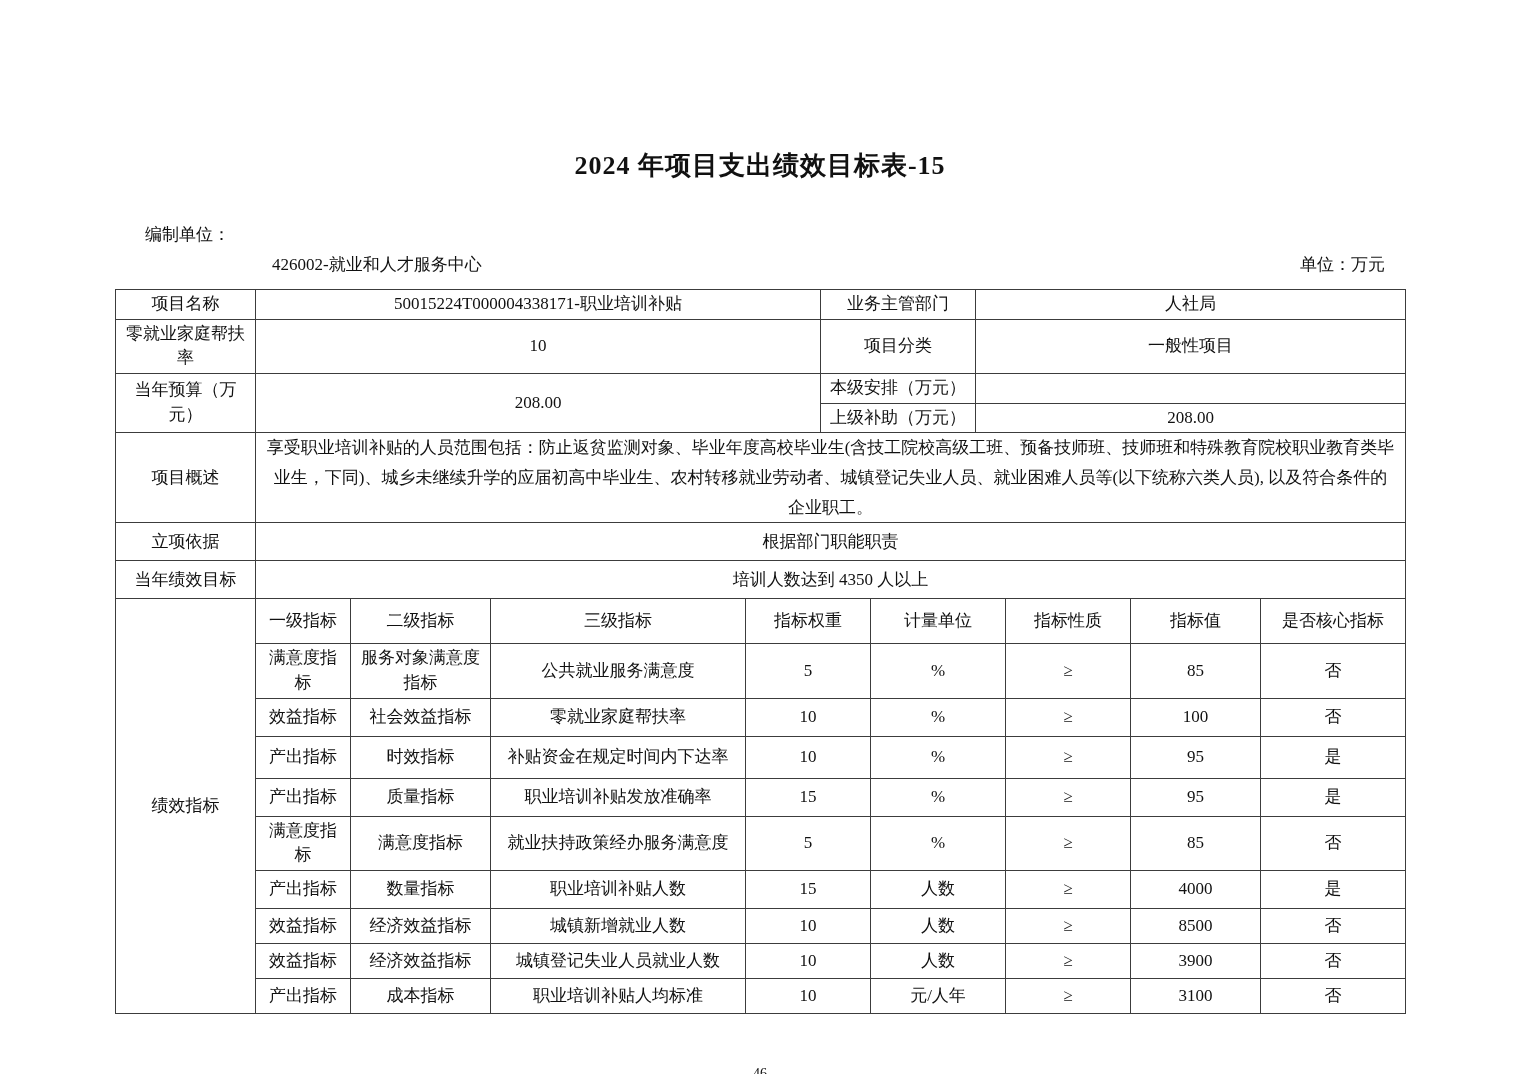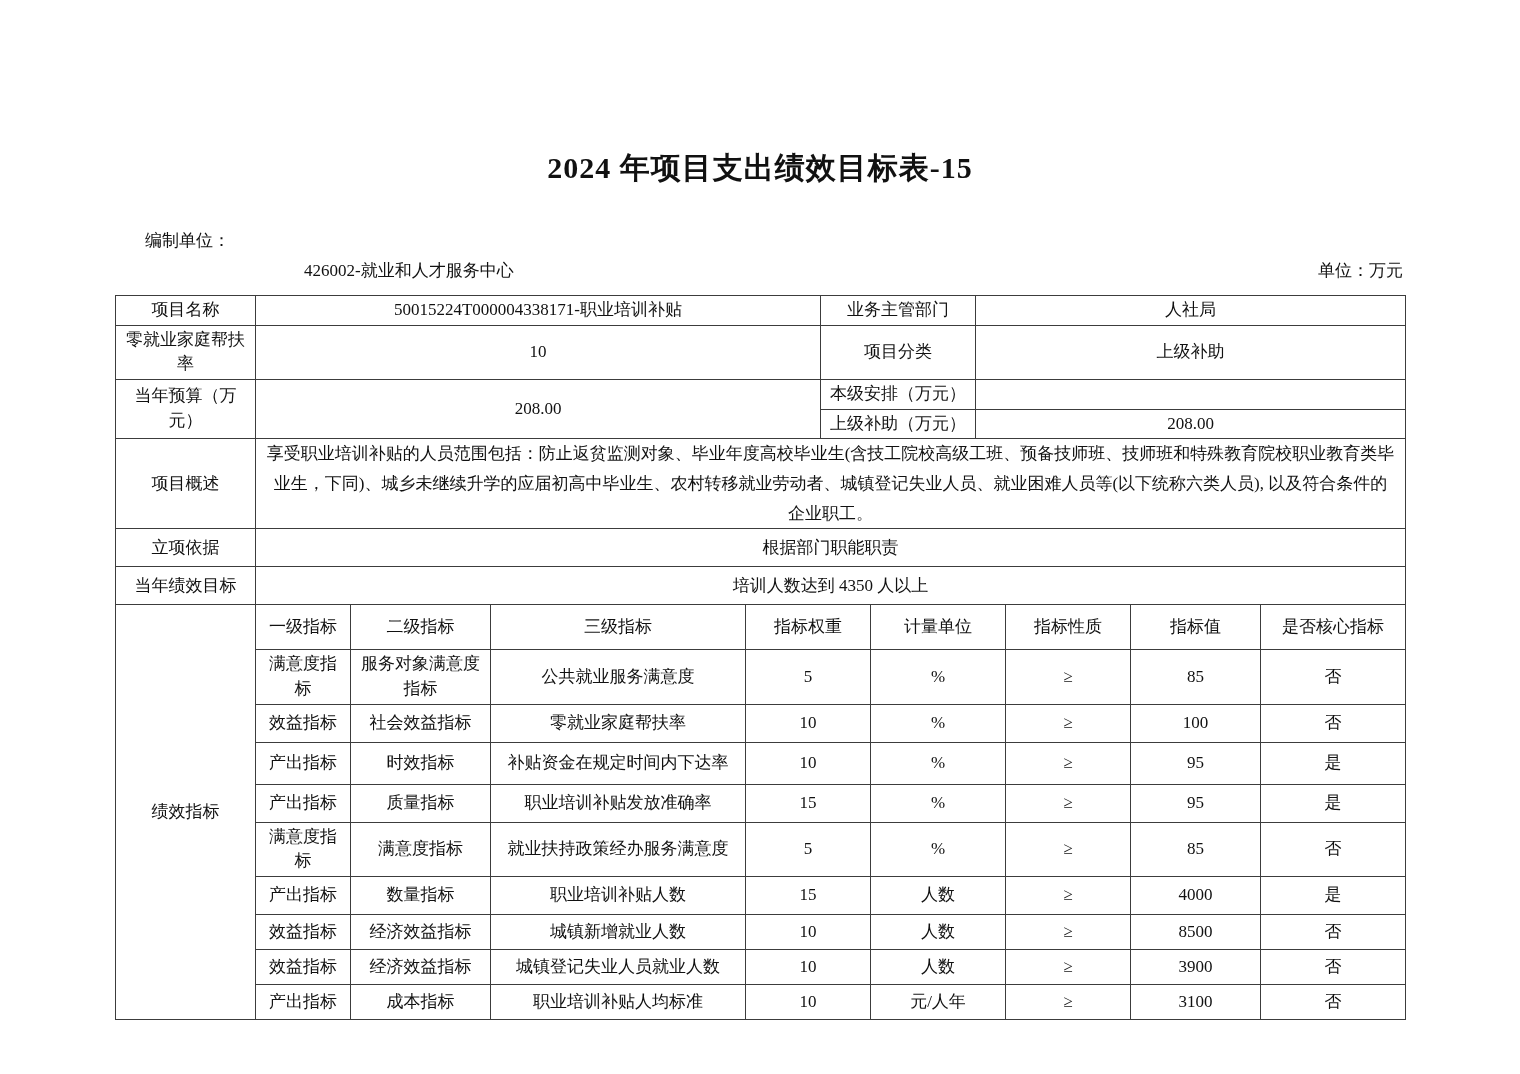--- a/index.html
+++ b/index.html
@@ -12,38 +12,38 @@
   .page {
     width: 1520px;
     height: 1074px;
     margin: 0 auto;
     background: #ffffff;
     position: relative;
     overflow: hidden;
   }
   .doc-title {
     text-align: center;
-    font-size: 30px;
+    font-size: 26px;
     font-weight: bold;
     letter-spacing: 1px;
     padding-top: 148px;
     margin: 0;
   }
   .meta-row {
     width: 1290px;
     margin: 40px auto 10px auto;
     display: flex;
     justify-content: space-between;
     align-items: flex-end;
     font-size: 17px;
   }
-  .meta-left { display: flex; gap: 32px; }
+  .meta-left { display: flex; }
   .meta-left .label { margin-left: 30px; }
   .meta-left .value { margin-left: 42px; margin-top: 30px; }
-  .meta-right { margin-right: 2px; }
+  .meta-right { margin-right: 20px; }
 
   .grid-wrap {
     width: 1290px;
     margin: 13px auto;
   }
   table {
     border-collapse: collapse;
     table-layout: fixed;
     width: 1290px;
     font-size: 17px;
@@ -94,21 +94,21 @@
           <tr style="height:28px">
         <td class="c">项目名称</td>
         <td class="l">50015224T000004338171-职业培训补贴</td>
         <td class="c">业务主管部门</td>
         <td class="c">人社局</td>
       </tr>
       <tr style="height:27px">
         <td class="c">零就业家庭帮扶率</td>
         <td class="c">10</td>
         <td class="c">项目分类</td>
-        <td class="c">上级补助</td>
+        <td class="c">一般性项目</td>
       </tr>
       <tr style="height:26px">
         <td class="c" rowspan="2">当年预算（万元）</td>
         <td class="c" rowspan="2">208.00</td>
         <td class="c">本级安排（万元）</td>
         <td class="c"></td>
       </tr>
       <tr style="height:27px">
         <td class="c">上级补助（万元）</td>
         <td class="c">208.00</td>

